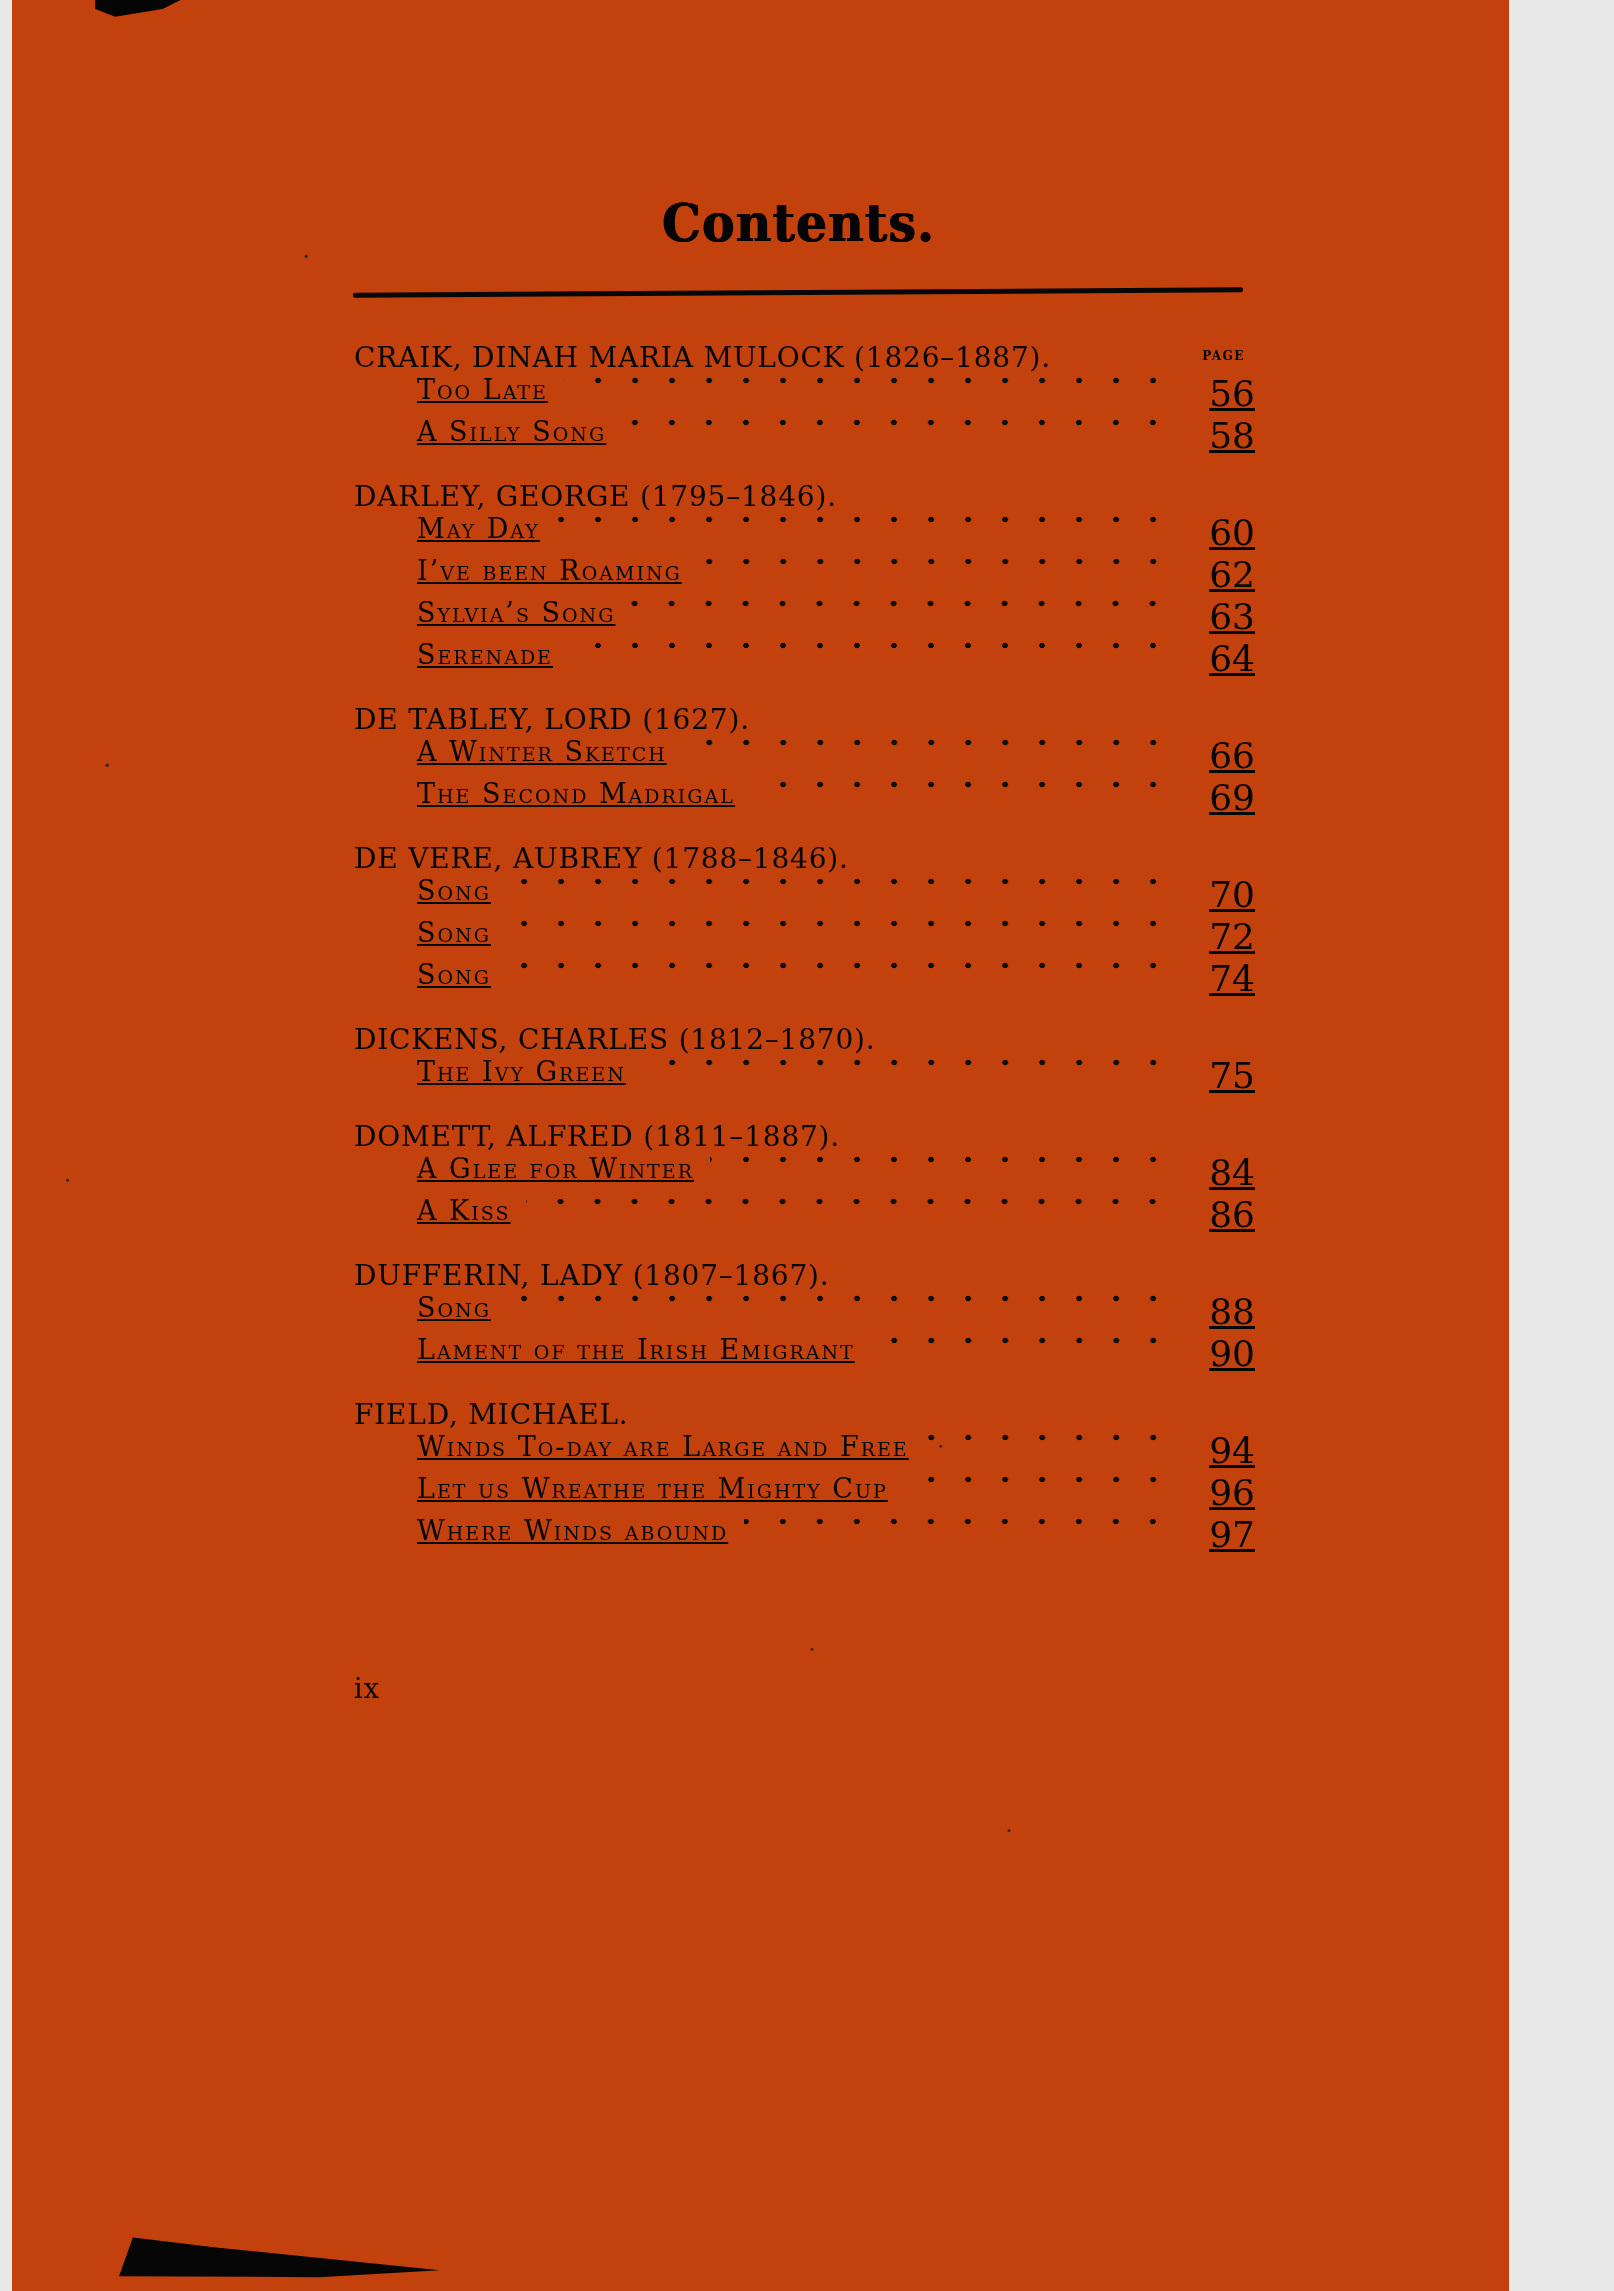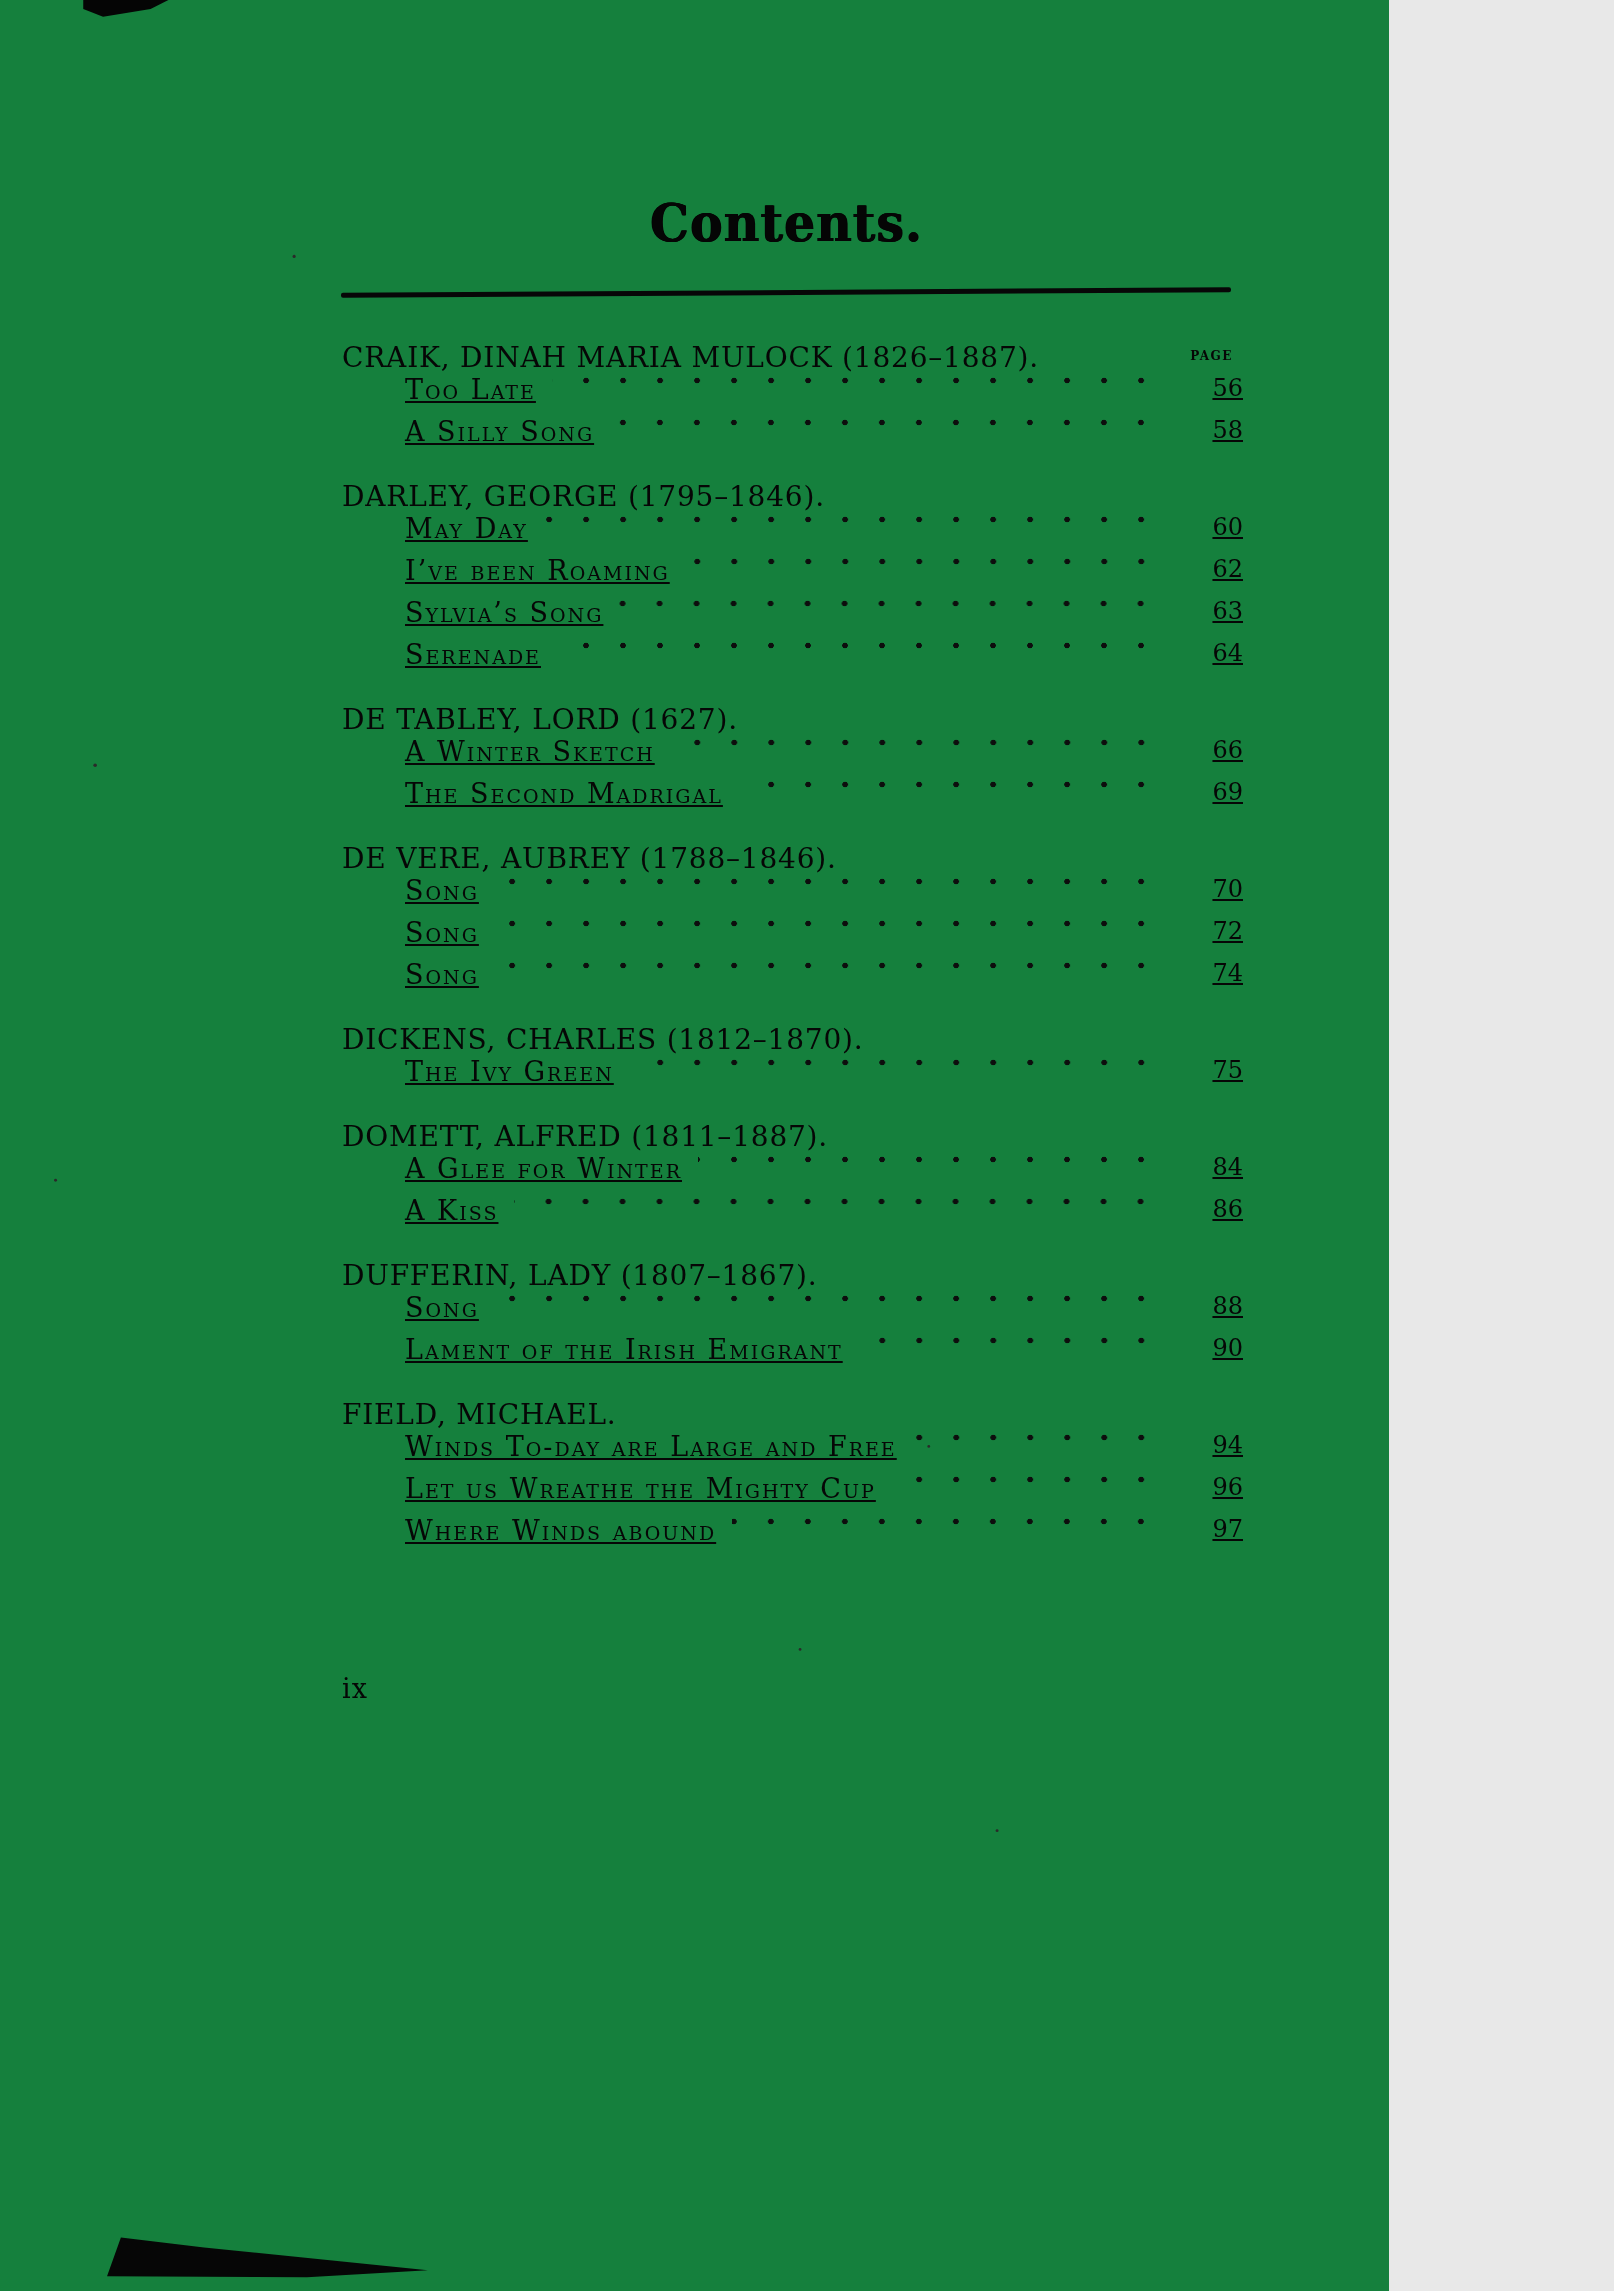--- a/index.html
+++ b/index.html
@@ -2,26 +2,27 @@
 <html><head>
 <meta charset="utf-8">
 <style>
   html, body {
     margin: 0;
     padding: 0;
     background: #e8e8e8;
   }
   .sheet {
     position: relative;
-    width: 1389px;
+    width: 1497px;
     height: 2292px;
-    background: #15803d;
+    background: #c2410c;
     overflow: hidden;
     font-family: "DejaVu Serif", "Liberation Serif", serif;
     color: #060606;
+    margin-left: 12px;
   }
   .artifacts {
     position: absolute;
     left: 0; top: 0;
     pointer-events: none;
   }
   .page-title {
     position: absolute;
     left: 342px;
     top: 194px;
@@ -94,21 +95,21 @@
     height: 9px;
     margin: 0 10px 7px 16px;
     background-image: radial-gradient(circle at 4px 4.5px, #0d0d0d 2.5px, transparent 3.1px);
     background-size: 37px 9px;
     background-repeat: repeat-x;
     background-position: right center;
   }
   .entry-page {
     width: 59px;
     text-align: right;
-    font-size: 24px;
+    font-size: 36px;
     line-height: 1;
     padding-bottom: 5px;
   }
   .folio {
     position: absolute;
     left: 342px;
     top: 1673px;
     width: 889px;
     font-size: 27px;
     letter-spacing: 1px;

